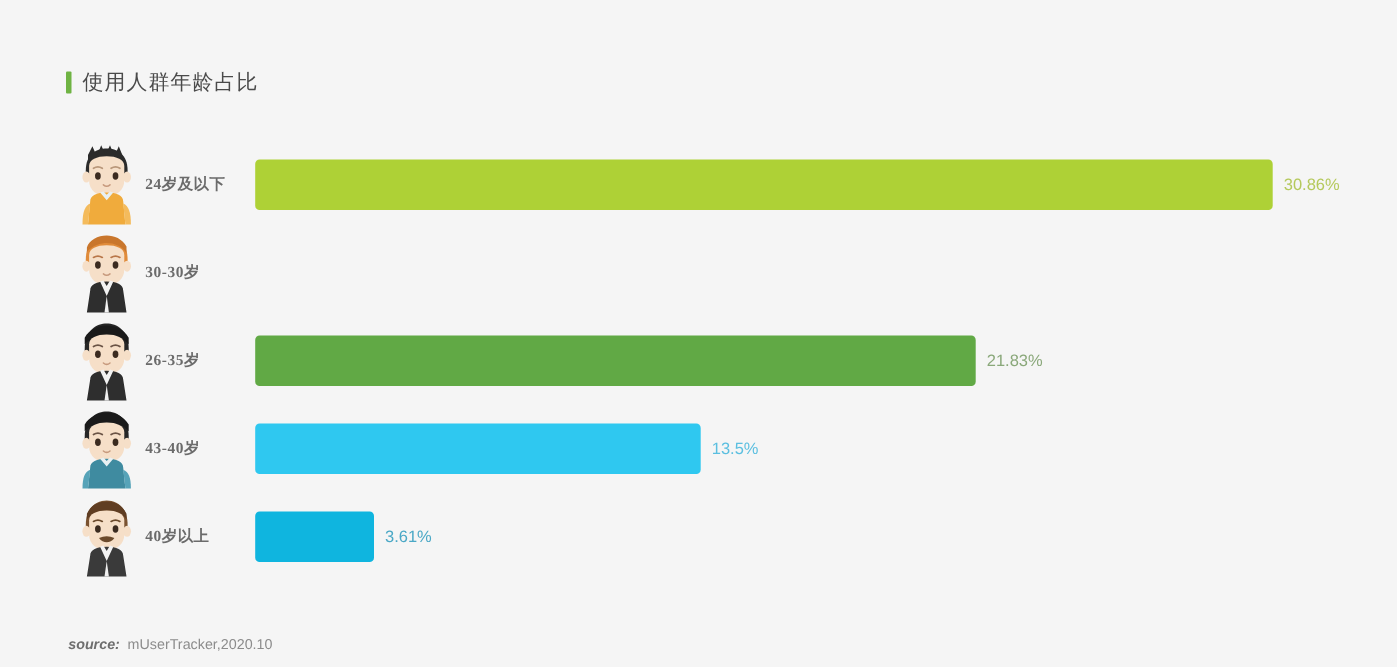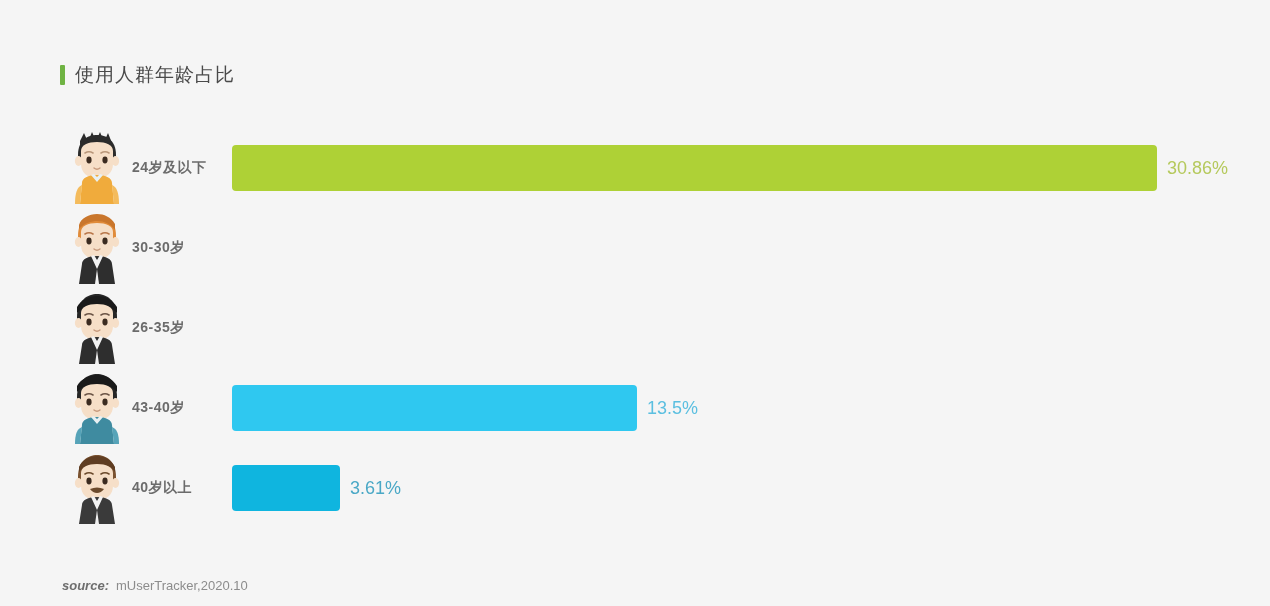--- a/index.html
+++ b/index.html
@@ -78,37 +78,38 @@
   
   .cat-label {
     font-size: 14px;
     font-weight: bold;
     color: #6b6b6b;
     letter-spacing: 0.5px;
     white-space: nowrap;
     width: 100px;
     flex: 0 0 auto;
     margin-left: 2px;
+    font-family: Liberation Serif, serif;
   }
 
   
   .bar-track {
     position: relative;
     flex: 1 1 auto;
     height: 46px;
     display: flex;
     align-items: center;
   }
   .bar {
     height: 46px;
     border-radius: 4px;
     flex: 0 0 auto;
   }
   .bar-value {
-    font-size: 18px;
+    font-size: 15px;
     margin-left: 10px;
     white-space: nowrap;
     flex: 0 0 auto;
   }
 
   
   .source {
     position: absolute;
     left: 62px;
     top: 578px;
@@ -199,20 +200,24 @@
             <ellipse cx="41" cy="31" rx="2.6" ry="3.4" fill="#3b2b20"></ellipse>
             <path d="M21 24 Q25 21.5 29 24" stroke="#6b5446" stroke-width="1.6" fill="none" stroke-linecap="round"></path>
             <path d="M37 24 Q41 21.5 45 24" stroke="#6b5446" stroke-width="1.6" fill="none" stroke-linecap="round"></path>
             <path d="M30 39 Q33 41.5 36 39" stroke="#c79a7d" stroke-width="1.4" fill="none" stroke-linecap="round"></path>
             <path d="M18 54 C18 49 24 46 33 46 C42 46 48 49 48 54 L51 73 L15 73 Z" fill="#2e2e2e"></path>
             <path d="M27 46 L33 59 L39 46 L36 45 L33 50 L30 45 Z" fill="#f2f2f2"></path>
             <path d="M33 59 L31 73 L35 73 Z" fill="#efefef"></path>
           </svg>
         </div>
         <div class="cat-label">26-35岁</div>
+        <div class="bar-track">
+          <div class="bar" style="width:655px;background:#61a945;"></div>
+          <div class="bar-value" style="color:#8aa87a;">21.83%</div>
+        </div>
       </div>
     </div>
 
     <div class="row">
       <div class="row-inner">
         <div class="avatar">
           <svg width="66" height="74" viewBox="0 0 66 74">
             <path d="M13 26 C13 9 24 3 33 3 C42 3 53 9 53 26 L53 30 L13 30 Z" fill="#262626"></path>
             <path d="M13 21 C18 15 26 13 33 13 C41 13 48 15 53 21 L53 15 C48 7 41 4 33 4 C25 4 17 8 13 15 Z" fill="#1a1a1a"></path>
             <ellipse cx="14.5" cy="32" rx="3.6" ry="5" fill="#f6dfc8"></ellipse>

